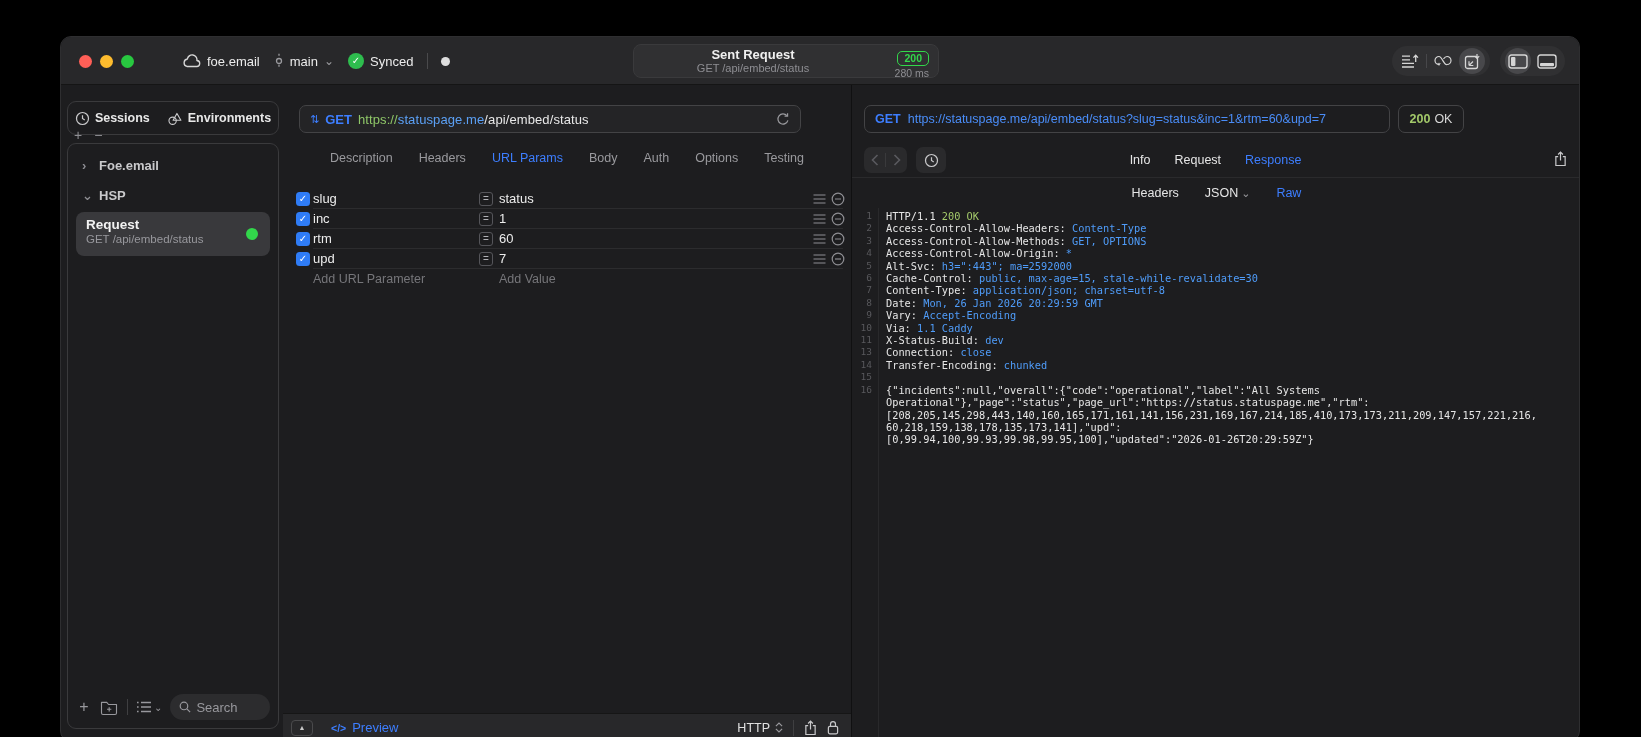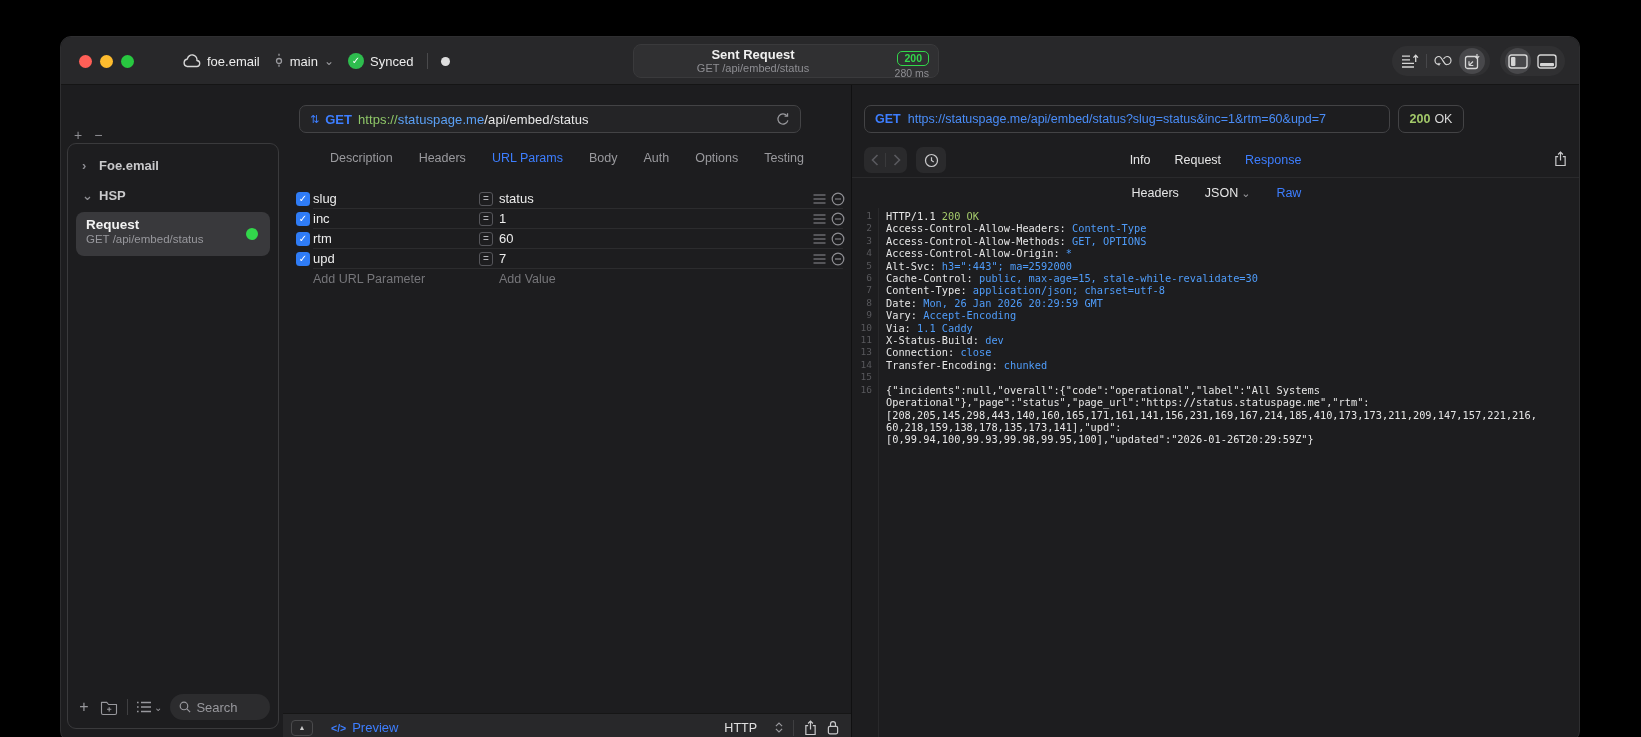--- a/index.html
+++ b/index.html
@@ -78,21 +78,21 @@
   .pminus { position:absolute; right:6px; top:3px; color:#8e8e93; }
   .add-row { position:relative; height:20px; color:#76767a; font-size:12.5px; }
   .add-row .a1 { position:absolute; left:30px; top:3px; } .add-row .a2 { position:absolute; left:216px; top:3px; }
   .mid-footer { position:absolute; bottom:0; left:0; right:0; height:28px; background:#28282a; border-top:1px solid #161616;
     display:flex; align-items:center; }
   .tribox { width:22px; height:16px; border:1px solid #4a4a4c; border-radius:4px; margin-left:8px;
     color:#c8c8c8; font-size:7px; line-height:14px; text-align:center; }
   .preview { margin-left:18px; display:flex; align-items:center; gap:6px; color:#3d7eff; font-size:13px; }
   .codeglyph { font-size:10.5px; font-weight:700; }
   .mf-right { margin-left:auto; margin-right:12px; display:flex; align-items:center; gap:10px; color:#c9c9cb; }
-  .http-lbl { font-size:12.5px; color:#e0e0e0; display:flex; align-items:center; gap:18px; }
+  .http-lbl { font-size:12.5px; color:#e0e0e0; display:flex; align-items:center; gap:5px; }
   .mf-div { width:1px; height:16px; background:#3f3f41; }
 
   
   .right { position:absolute; left:790px; top:0; bottom:0; width:730px; border-left:1px solid #101011; }
   .resp-url { position:absolute; left:12px; top:20px; width:526px; height:28px; border:1px solid #434345; border-radius:7px;
     display:flex; align-items:center; padding:0 10px; gap:7px; font-size:12.5px; overflow:hidden; white-space:nowrap; }
   .r-get { color:#3d7eff; font-weight:700; }
   .r-url { color:#4a8df8; }
   .resp-status { position:absolute; left:546px; top:20px; width:66px; height:28px; border:1px solid #434345; border-radius:7px;
     display:flex; align-items:center; justify-content:center; gap:4px; font-size:12.5px; }
@@ -198,20 +198,36 @@
               <rect x="3" y="9" width="14" height="3.2" rx="1" fill="currentColor"></rect>
             </svg>
         </span>
       </div>
     </div>
   </div>
 
   <div class="content">
 
     <aside class="sidebar">
+      <div class="sb-tabs">
+        <span class="sb-tab">
+          <svg width="15" height="15" viewBox="0 0 16 16">
+              <circle cx="8" cy="8" r="6.4" stroke="currentColor" stroke-width="1.3" fill="none"></circle>
+              <path d="M8 4.4 V8 L10.4 9.6" stroke="currentColor" stroke-width="1.3" fill="none"></path>
+            </svg>
+          <span>Sessions</span>
+        </span>
+        <span class="sb-tab">
+          <svg width="17" height="15" viewBox="0 0 18 16">
+              <path d="M7.5 9.8 L11.6 2.6 L15.8 9.8 Z" stroke="currentColor" stroke-width="1.2" fill="none" stroke-linejoin="round"></path>
+              <circle cx="7" cy="10.4" r="3.9" stroke="currentColor" stroke-width="1.2" fill="none"></circle>
+            </svg>
+          <span>Environments</span>
+        </span>
+      </div>
 
       <div class="sb-mini">
         <span>+</span>
         <span>−</span>
       </div>
 
       <div class="sb-tree">
         <div class="titem" style="margin-top:6px">
           <span class="tchev">›</span>
           <span>Foe.email</span>

